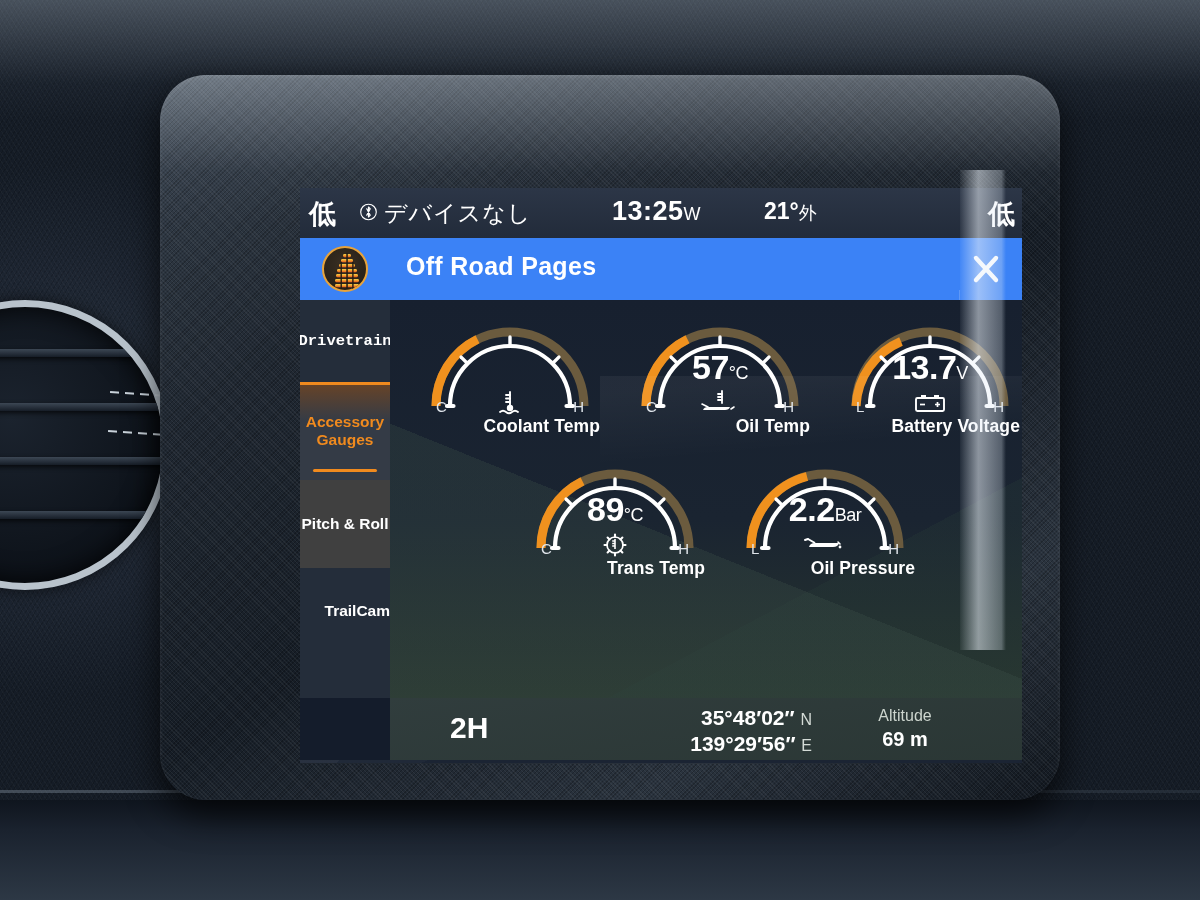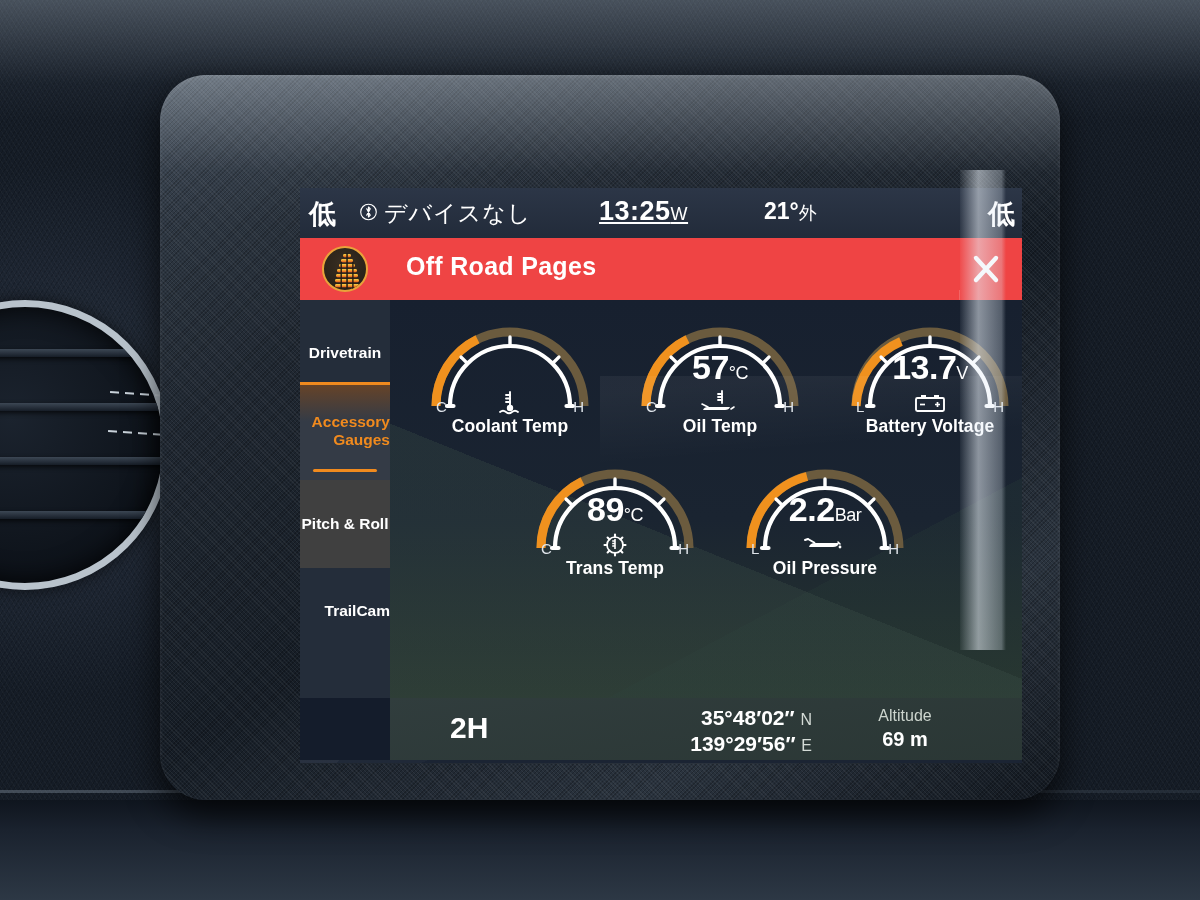--- a/index.html
+++ b/index.html
@@ -89,29 +89,29 @@
   #statusbar {
     position:absolute; left:0; top:0; width:722px; height:50px;
     background:linear-gradient(180deg,#2c3647,#222b3a);
     color:#fff;
   }
   .sb-seat { position:absolute; top:8px; font-size:27px; font-weight:bold; letter-spacing:0; }
   #sb-seat-left { left:9px; }
   #sb-seat-right { right:7px; }
   #sb-bt { position:absolute; left:60px; top:13px; width:17px; height:22px; }
   #sb-device { position:absolute; left:84px; top:10px; font-size:23px; letter-spacing:1px; }
-  #sb-time { position:absolute; left:299px; top:8px; font-size:27px; font-weight:600; letter-spacing:.5px;text-decoration:underline;}
+  #sb-time { position:absolute; left:312px; top:8px; font-size:27px; font-weight:600; letter-spacing:.5px;}
   #sb-time .unit { font-size:18px; font-weight:400; }
   #sb-temp { position:absolute; left:464px; top:10px; font-size:23px; font-weight:600;}
   #sb-temp .unit { font-size:18px; font-weight:400; }
 
   
   #titlebar {
     position:absolute; left:0; top:50px; width:722px; height:62px;
-    background:#ef4444;
+    background:#3b82f6;
     text-align:center;
   }
   #app-icon {
     position:absolute; left:22px; top:8px; width:46px; height:46px;
     border-radius:50%;
     background:radial-gradient(circle at 50% 40%, #3a3024, #221c14);
     border:2px solid #e8a33a;
     overflow:hidden;
   }
   #title-text {
@@ -129,22 +129,22 @@
   #sidebar {
     position:absolute; left:0; top:112px; width:90px; height:398px;
     background:#242d3a;
   }
   .side-item {
     position:absolute; left:0; width:90px;
     color:#fff; font-size:15.5px; font-weight:bold; text-align:center;
     line-height:18px; cursor:pointer;
     display:flex; align-items:center; justify-content:center;
   }
-  .side-item.active { color:#f08a1e;text-align:right; }
-  #side-0 { top:12px;   height:82px; }
+  .side-item.active { color:#f08a1e; }
+  #side-0 { top:0px;   height:82px;font-family:Liberation Mono, monospace; }
   #side-1 { top:82px;  height:98px; background:linear-gradient(180deg,#6a4426 0%, #343b46 40%, #343b46 100%); }
   #side-1::before { content:""; position:absolute; left:0; top:0; width:90px; height:3px; background:#f08a1e; }
   #side-1::after  { content:""; position:absolute; left:13px; bottom:8px; width:64px; height:3px; background:#f08a1e; border-radius:2px; }
   #side-2 { top:180px; height:88px; background:#404040; }
   #side-3 { top:268px; height:86px;justify-content:flex-end; }
 
   
   #gauges {
     position:absolute; left:90px; top:112px; width:632px; height:398px;
     background:#17202f;
@@ -162,21 +162,21 @@
   .g-value {
     position:absolute; left:0; top:38px; width:180px; text-align:center;
     color:#fff; font-size:34px; font-weight:600; letter-spacing:-.5px;
     white-space:nowrap;
   }
   .g-value .unit { font-size:18px; font-weight:500; }
   .g-lo, .g-hi { position:absolute; top:88px; color:#dfe4ea; font-size:15px; font-weight:500; }
   .g-lo { left:16px; } .g-hi { right:16px; }
   .g-icon { position:absolute; left:0; top:80px; width:180px; height:26px; }
   .g-label {
-    position:absolute; left:0; top:106px; width:180px; text-align:center;
+    position:absolute; left:0; top:106px; width:180px; text-align:right;
     color:#fff; font-size:17.5px; font-weight:bold; letter-spacing:.1px;
   }
 
   #gA { left:30px;  top:10px; }
   #gB { left:240px; top:10px; }
   #gC { left:450px; top:10px; }
   #gD { left:135px; top:152px; }
   #gE { left:345px; top:152px; }
 
   

